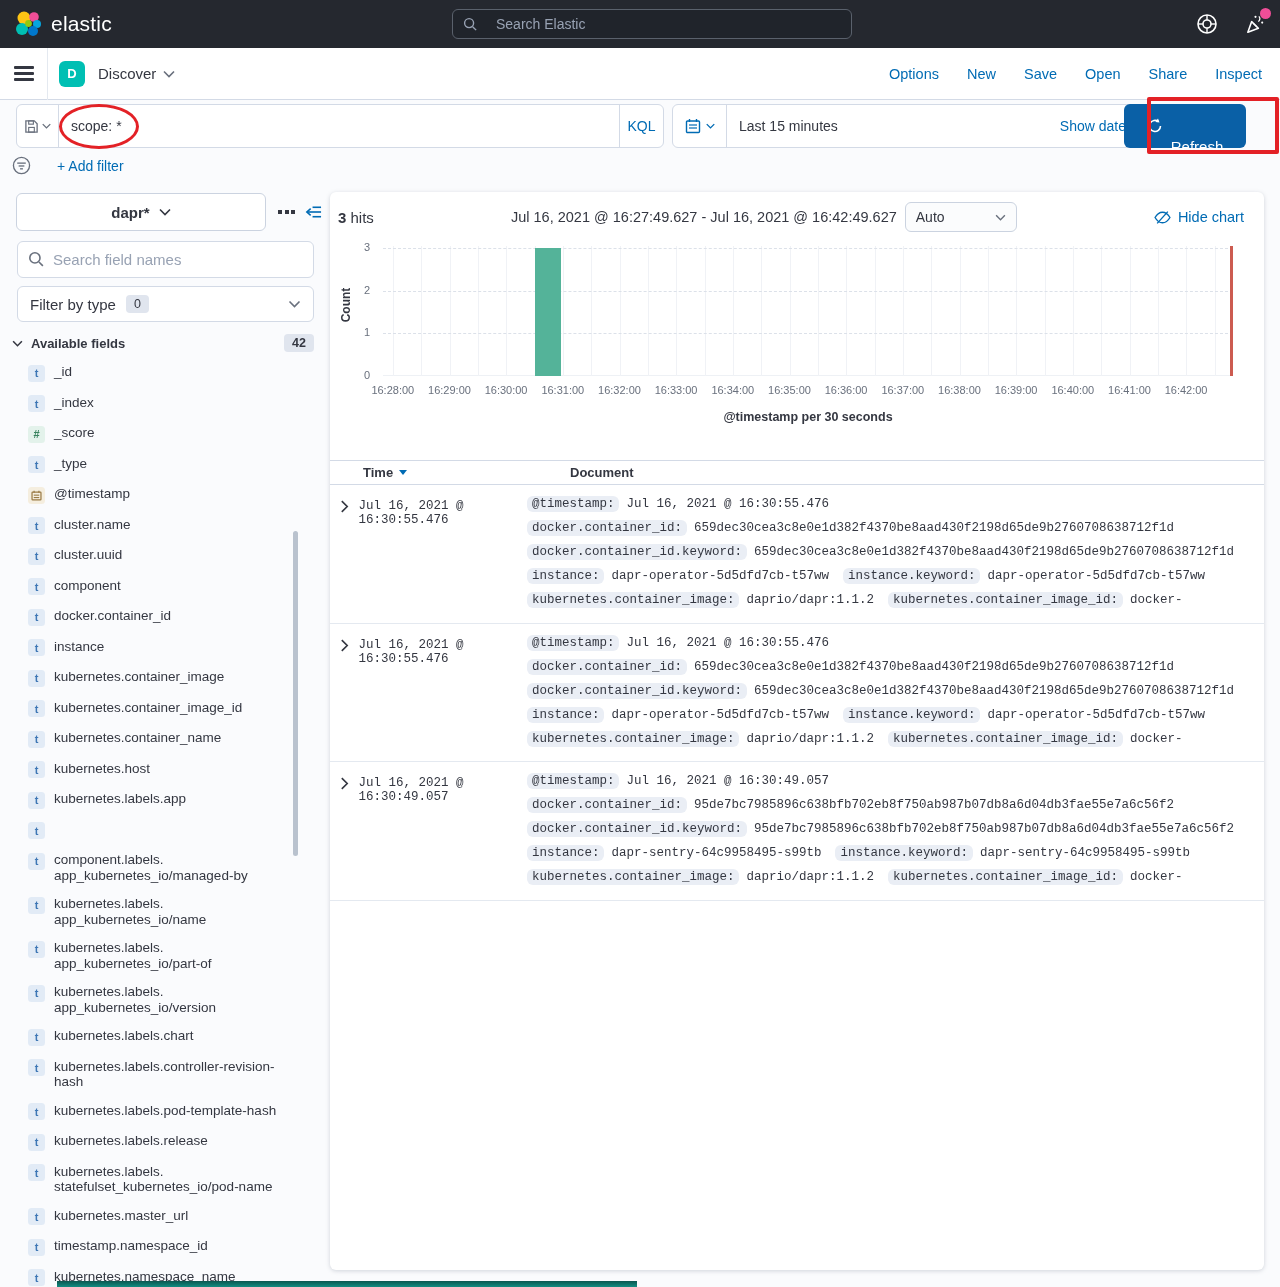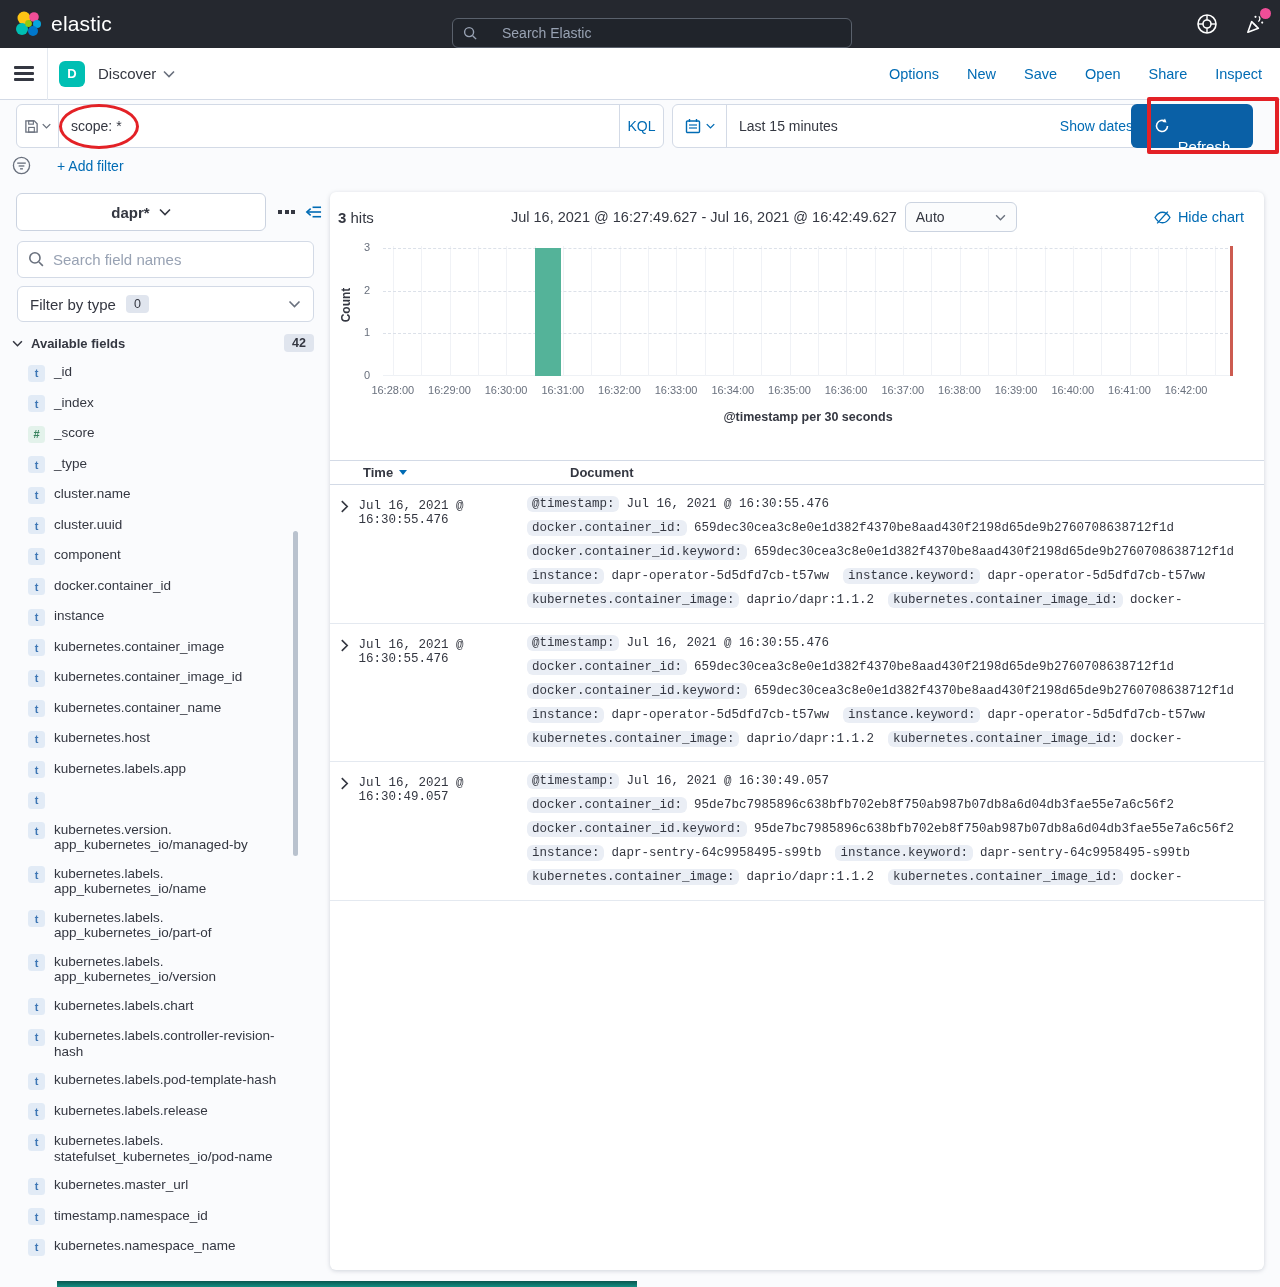--- a/index.html
+++ b/index.html
@@ -3,39 +3,39 @@
 <meta charset="utf-8">
 <style>
   * { margin:0; padding:0; box-sizing:border-box; }
   html,body { width:1280px; height:1287px; overflow:hidden; }
   body { font-family:"Liberation Sans","DejaVu Sans",sans-serif; background:#FAFBFD; color:#343741; position:relative; }
 
   
   .topbar { position:absolute; left:0; top:0; width:1280px; height:48px; background:#25282F; display:flex; align-items:center; }
   .brand { display:flex; align-items:center; gap:9px; padding-left:14px; }
   .brand-name { color:#fff; font-size:21px; font-weight:500; letter-spacing:.2px; }
-  .top-search { position:absolute; left:452px; top:18px; width:400px; height:30px; border:1px solid #5A616C; border-radius:6px; background:#20242B; display:flex; align-items:center; gap:24px; padding:0 10px; }
+  .top-search { position:absolute; left:452px; top:9px; width:400px; height:30px; border:1px solid #5A616C; border-radius:6px; background:#20242B; display:flex; align-items:center; gap:18px; padding:0 10px; }
   .top-search .ph { color:#98A2B3; font-size:14px; }
   .top-icons { position:absolute; right:12px; top:0; height:48px; display:flex; align-items:center; gap:22px; }
   .top-icon { position:relative; width:26px; height:26px; display:flex; align-items:center; justify-content:center; }
   .notif-dot { position:absolute; right:-3px; top:-3px; width:11px; height:11px; border-radius:50%; background:#F04E98; }
 
   
   .navbar { position:absolute; left:0; top:48px; width:1280px; height:52px; background:#fff; border-bottom:1px solid #D3DAE6; display:flex; align-items:center; }
   .hamburger { width:20px; margin-left:14px; cursor:pointer; }
   .hamburger div { height:2.5px; background:#343741; border-radius:1px; margin:3.5px 0; }
   .nav-div { width:1px; height:52px; background:#E4E9F0; margin-left:13px; }
   .app-badge { width:26px; height:26px; margin-left:11px; border-radius:6px; background:#00BFB3; color:#fff; font-weight:700; font-size:13px; display:flex; align-items:center; justify-content:center; }
   .crumb { margin-left:13px; font-size:15px; font-weight:500; color:#343741; display:flex; align-items:center; gap:7px; }
   .nav-links { margin-left:auto; display:flex; gap:28px; padding-right:18px; }
   .nav-links span { color:#006BB4; font-size:14.5px; cursor:pointer; }
 
   
   .querysec { position:absolute; left:0; top:100px; width:1280px; height:86px; }
-  .qrow { position:absolute; left:16px; top:4px; right:21px; height:44px; display:flex; }
+  .qrow { position:absolute; left:16px; top:4px; right:28px; height:44px; display:flex; }
   .qbox { display:flex; align-items:center; background:#fff; border:1px solid #D3DAE6; border-radius:6px; height:44px; }
   .seg { display:flex; align-items:center; justify-content:center; height:100%; }
   .save-seg { width:42px; border-right:1px solid #D3DAE6; gap:3px; }
   .query-box { width:648px; }
   .query-input { flex:1; padding-left:12px; font-size:14px; color:#343741; }
   .kql-seg { width:44px; border-left:1px solid #D3DAE6; color:#006BB4; font-size:14px; font-weight:500; }
   .date-box { width:474px; margin-left:8px; }
   .cal-seg { width:54px; border-right:1px solid #D3DAE6; gap:5px; }
   .date-text { padding-left:12px; font-size:14px; color:#343741; flex:1; }
   .show-dates { color:#006BB4; font-size:14px; padding-right:12px; cursor:pointer; }
@@ -280,20 +280,32 @@
       </div>
       <div class="field-item">
         <span class="fbadge number">#</span>
         <span class="flabel">_score</span>
       </div>
       <div class="field-item">
         <span class="fbadge string">t</span>
         <span class="flabel">_type</span>
       </div>
       <div class="field-item">
+        <span class="fbadge date">
+          <svg width="11" height="11" viewBox="0 0 16 16">
+            <rect x="1.5" y="3" width="13" height="11.5" rx="1" fill="none" stroke="#9A7B45" stroke-width="1.8"></rect>
+            <line x1="4.5" y1="1" x2="4.5" y2="4" stroke="#9A7B45" stroke-width="1.8"></line>
+            <line x1="11.5" y1="1" x2="11.5" y2="4" stroke="#9A7B45" stroke-width="1.8"></line>
+            <line x1="4" y1="7.5" x2="12" y2="7.5" stroke="#9A7B45" stroke-width="1.6"></line>
+            <line x1="4" y1="11" x2="12" y2="11" stroke="#9A7B45" stroke-width="1.6"></line>
+          </svg>
+        </span>
+        <span class="flabel">@timestamp</span>
+      </div>
+      <div class="field-item">
         <span class="fbadge string">t</span>
         <span class="flabel">cluster.​name</span>
       </div>
       <div class="field-item">
         <span class="fbadge string">t</span>
         <span class="flabel">cluster.​uuid</span>
       </div>
       <div class="field-item">
         <span class="fbadge string">t</span>
         <span class="flabel">component</span>
@@ -324,21 +336,21 @@
       </div>
       <div class="field-item">
         <span class="fbadge string">t</span>
         <span class="flabel">kubernetes.​labels.​app</span>
       </div>
       <div class="field-item">
         <span class="fbadge string">t</span>
       </div>
       <div class="field-item">
         <span class="fbadge string">t</span>
-        <span class="flabel">kubernetes.​version.​app_kubernetes_io/managed-by</span>
+        <span class="flabel">component.​labels.​app_kubernetes_io/managed-by</span>
       </div>
       <div class="field-item">
         <span class="fbadge string">t</span>
         <span class="flabel">kubernetes.​labels.​app_kubernetes_io/name</span>
       </div>
       <div class="field-item">
         <span class="fbadge string">t</span>
         <span class="flabel">kubernetes.​labels.​app_kubernetes_io/part-of</span>
       </div>
       <div class="field-item">

